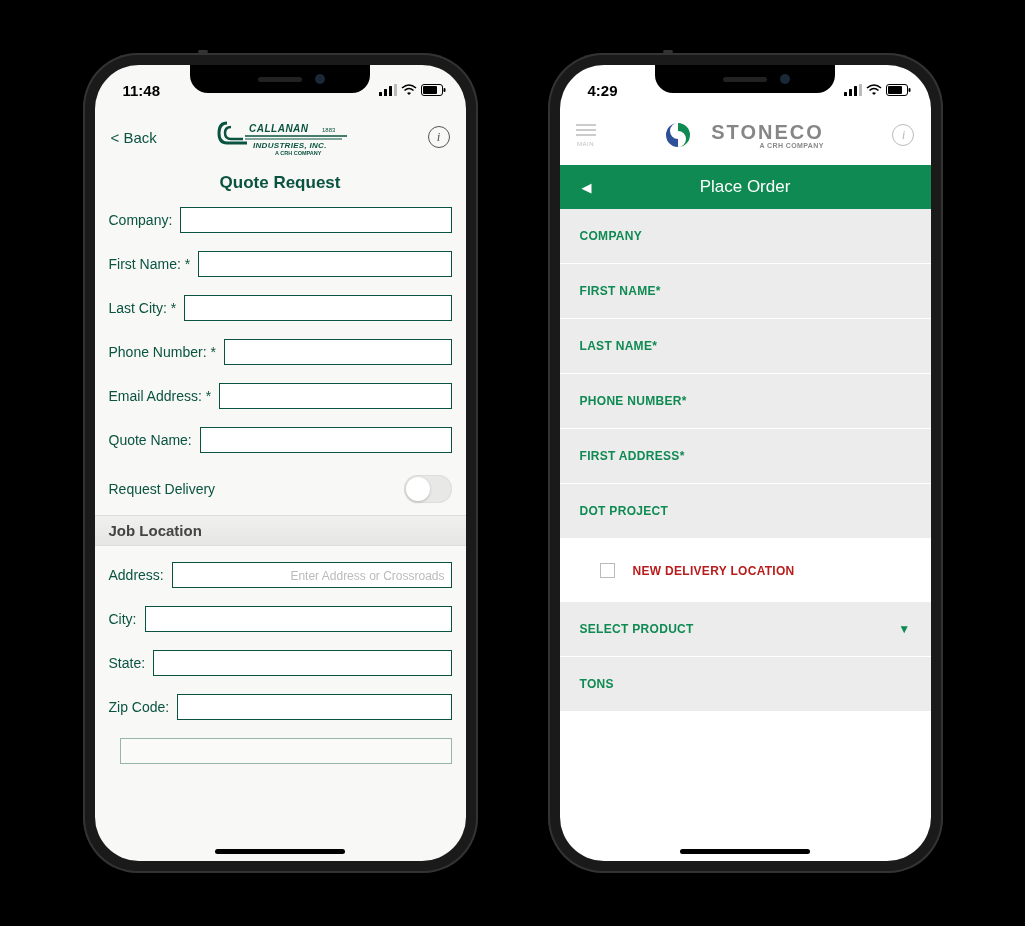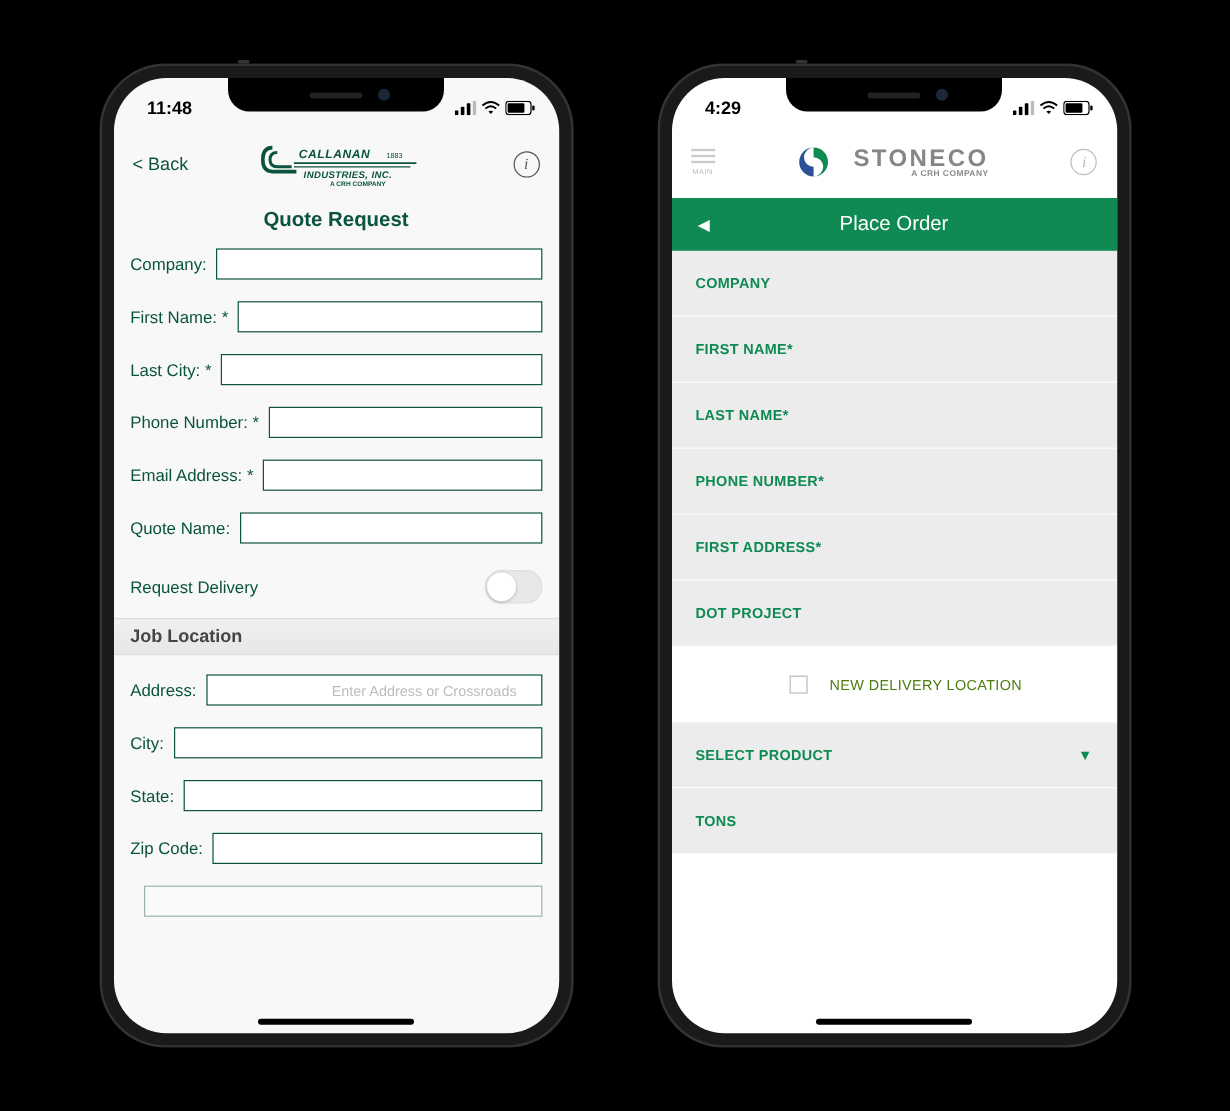--- a/index.html
+++ b/index.html
@@ -86,21 +86,21 @@
       display: flex; align-items: center; justify-content: center;
       font-style: italic; font-family: serif; font-size: 13px; color: #555;
     }
     .info-icon.dim { border-color: #bbb; color: #bbb; }
     .page-title1 { text-align: center; font-size: 17px; font-weight: 600; color: #0a5340; padding: 10px 0 14px; }
     .form1 { padding: 0 14px; }
     .form-row { display: flex; align-items: center; margin-bottom: 18px; gap: 8px; }
     .form-row label { font-size: 14px; color: #0a5340; white-space: nowrap; min-width: fit-content; }
     .form-row input[type=text] {
       flex: 1; height: 26px; border: 1px solid #0a5340; background: #fff;
-      font-size: 13px; padding: 0 20px; color: #666;
+      font-size: 13px; padding: 0 6px; color: #666;
     }
     .form-row input::placeholder { color: #bbb; font-size: 12px; text-align: right; }
     .toggle-row { display: flex; justify-content: space-between; align-items: center; padding: 4px 0 12px; }
     .toggle-row label { font-size: 14px; color: #0a5340; }
     .toggle {
       width: 48px; height: 28px; background: #e8e8e6; border-radius: 16px;
       position: relative; box-shadow: inset 0 0 0 1px #ddd;
     }
     .toggle::after {
       content: ''; position: absolute; left: 2px; top: 2px;
@@ -136,21 +136,21 @@
     .titlebar2 .title { flex: 1; text-align: center; font-size: 17px; font-weight: 500; }
     .list2 { }
     .list-item2 {
       background: #ececec; padding: 20px 20px;
       border-bottom: 1px solid #fff;
       font-size: 12px; font-weight: 600; color: #0e8a52; letter-spacing: 0.3px;
     }
     .checkbox-row {
       background: #fff; padding: 24px 20px;
       display: flex; align-items: center; gap: 18px;
-      font-size: 12px; font-weight: 400; color: #4d7c0f; letter-spacing: 0.3px; justify-content: center;
+      font-size: 12px; font-weight: 700; color: #b91c1c; letter-spacing: 0.3px;
     }
     .checkbox-row .cb {
       width: 15px; height: 15px; border: 1.5px solid #bbb; margin-left: 20px;
     }
     .select-row {
       background: #ececec; padding: 20px 20px;
       display: flex; justify-content: space-between; align-items: center;
       font-size: 12px; font-weight: 600; color: #0e8a52; letter-spacing: 0.3px;
       border-bottom: 1px solid #fff;
     }

